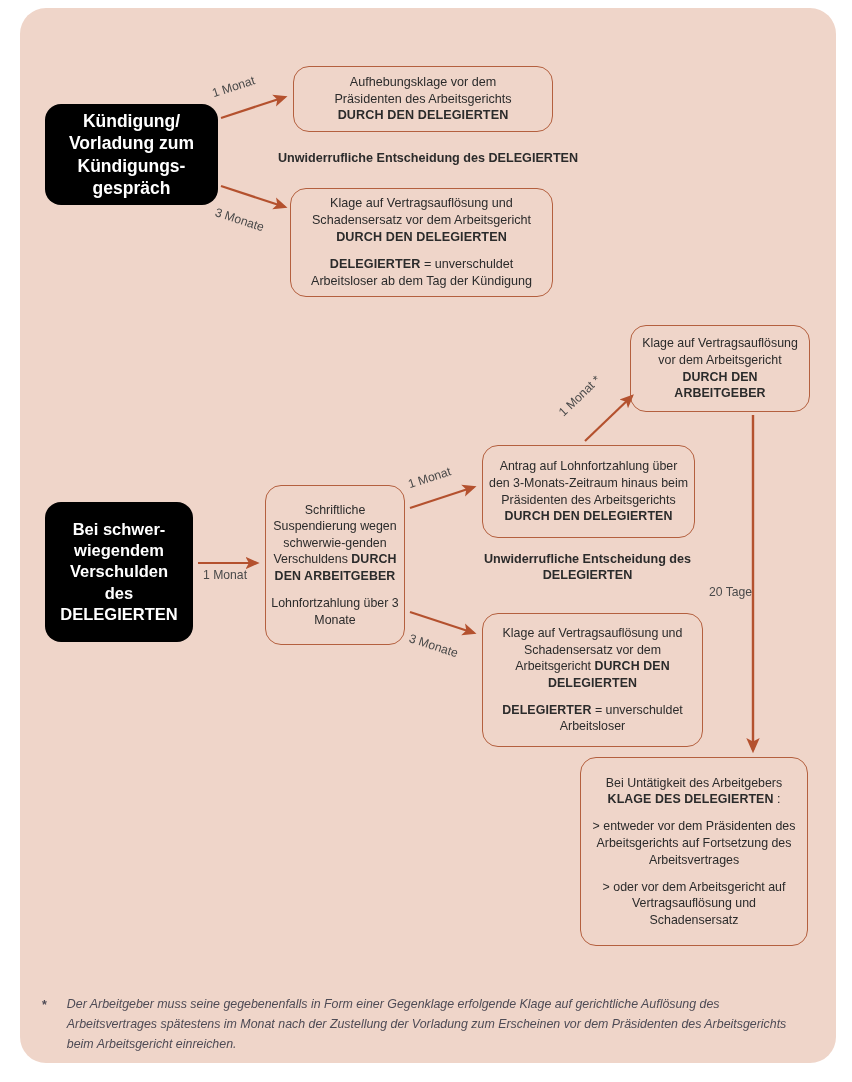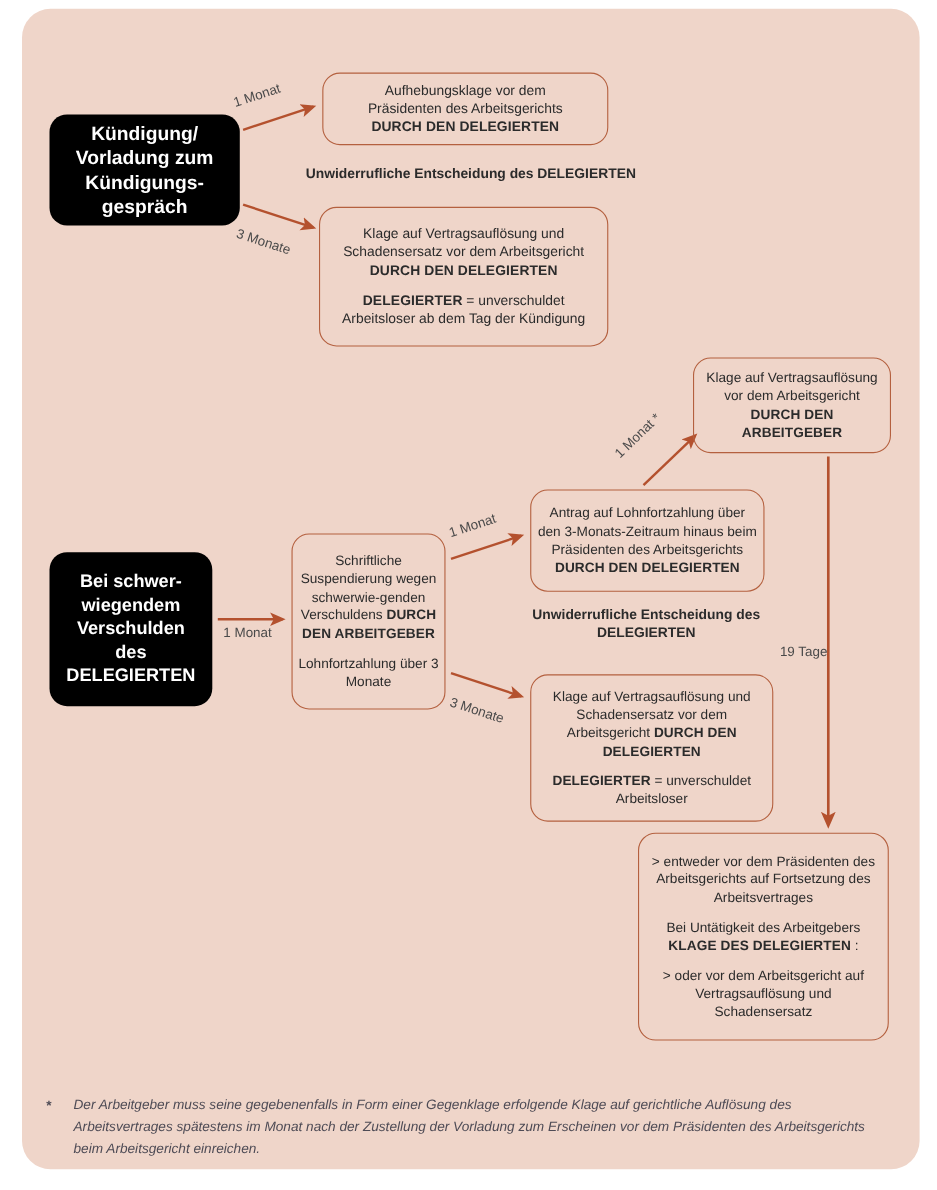--- a/index.html
+++ b/index.html
@@ -169,21 +169,21 @@
   </div>
 
   <div class="o-box" style="left:293px; top:66px; width:260px; height:66px; font-size:12.6px;">
     <p>
       <span>Aufhebungsklage vor dem</span><br>
       <span>Präsidenten des Arbeitsgerichts </span><br>
       <b>DURCH DEN DELEGIERTEN</b>
     </p>
   </div>
 
-  <div class="o-box" style="left:290px; top:188px; width:263px; height:127px; font-size:12.6px;text-align:center;">
+  <div class="o-box" style="left:290px; top:188px; width:263px; height:109px; font-size:12.6px;text-align:center;">
     <p>
       <span>Klage auf Vertragsauflösung und</span><br>
       <span>Schadensersatz vor dem Arbeitsgericht </span><br>
       <b>DURCH DEN DELEGIERTEN</b>
     </p>
     <p>
       <b>DELEGIERTER</b><span> = unverschuldet Arbeitsloser ab dem Tag der Kündigung</span>
     </p>
   </div>
 
@@ -212,24 +212,24 @@
     <p>
       <span>Klage auf Vertragsauflösung und Schadensersatz vor dem Arbeitsgericht </span><b>DURCH DEN DELEGIERTEN</b>
     </p>
     <p>
       <b>DELEGIERTER</b><span> = unverschuldet Arbeitsloser</span>
     </p>
   </div>
 
   <div class="o-box" style="left:580px; top:757px; width:228px; height:189px; font-size:12.4px;">
     <p>
+      <span>Bei Untätigkeit des Arbeitgebers </span><b>KLAGE DES DELEGIERTEN</b><span> :</span>
+    </p>
+    <p>
       <span>&gt; entweder vor dem Präsidenten des Arbeitsgerichts auf Fortsetzung des Arbeitsvertrages</span>
-    </p>
-    <p>
-      <span>Bei Untätigkeit des Arbeitgebers </span><b>KLAGE DES DELEGIERTEN</b><span> :</span>
     </p>
     <p>
       <span>&gt; oder vor dem Arbeitsgericht auf Vertragsauflösung und Schadensersatz</span>
     </p>
   </div>
 
   <div class="caption" style="left:263px; top:150px; width:330px; font-size:12.6px;">Unwiderrufliche Entscheidung des DELEGIERTEN</div>
 
   <div class="caption" style="left:470px; top:551px; width:235px; font-size:12.6px; white-space:pre-line;">Unwiderrufliche Entscheidung des
 DELEGIERTEN</div>
@@ -239,20 +239,20 @@
   <div class="edge-label" style="left:216px; top:203px; font-size:12.2px; transform:rotate(18deg) translateY(2px);">3 Monate</div>
 
   <div class="edge-label" style="left:203px; top:568px; font-size:12.2px;">1 Monat</div>
 
   <div class="edge-label" style="left:412px; top:488px; font-size:12.2px; transform:rotate(-18deg) translateY(-11px);">1 Monat</div>
 
   <div class="edge-label" style="left:410px; top:629px; font-size:12.2px; transform:rotate(18deg) translateY(2px);">3 Monate</div>
 
   <div class="edge-label" style="left:572px; top:413px; font-size:12.2px; transform:rotate(-44deg) translate(-4px,-12px);">1 Monat *</div>
 
-  <div class="edge-label" style="left:709px; top:585px; font-size:12.2px;">19 Tage</div>
+  <div class="edge-label" style="left:709px; top:585px; font-size:12.2px;">20 Tage</div>
 
   <div class="footnote">
     <span class="star">*</span>
     <span>Der Arbeitgeber muss seine gegebenenfalls in Form einer Gegenklage erfolgende Klage auf gerichtliche Auflösung des Arbeitsvertrages spätestens im Monat nach der Zustellung der Vorladung zum Erscheinen vor dem Präsidenten des Arbeitsgerichts beim Arbeitsgericht einreichen.</span>
   </div>
 
 </div>
 
 </body></html>

